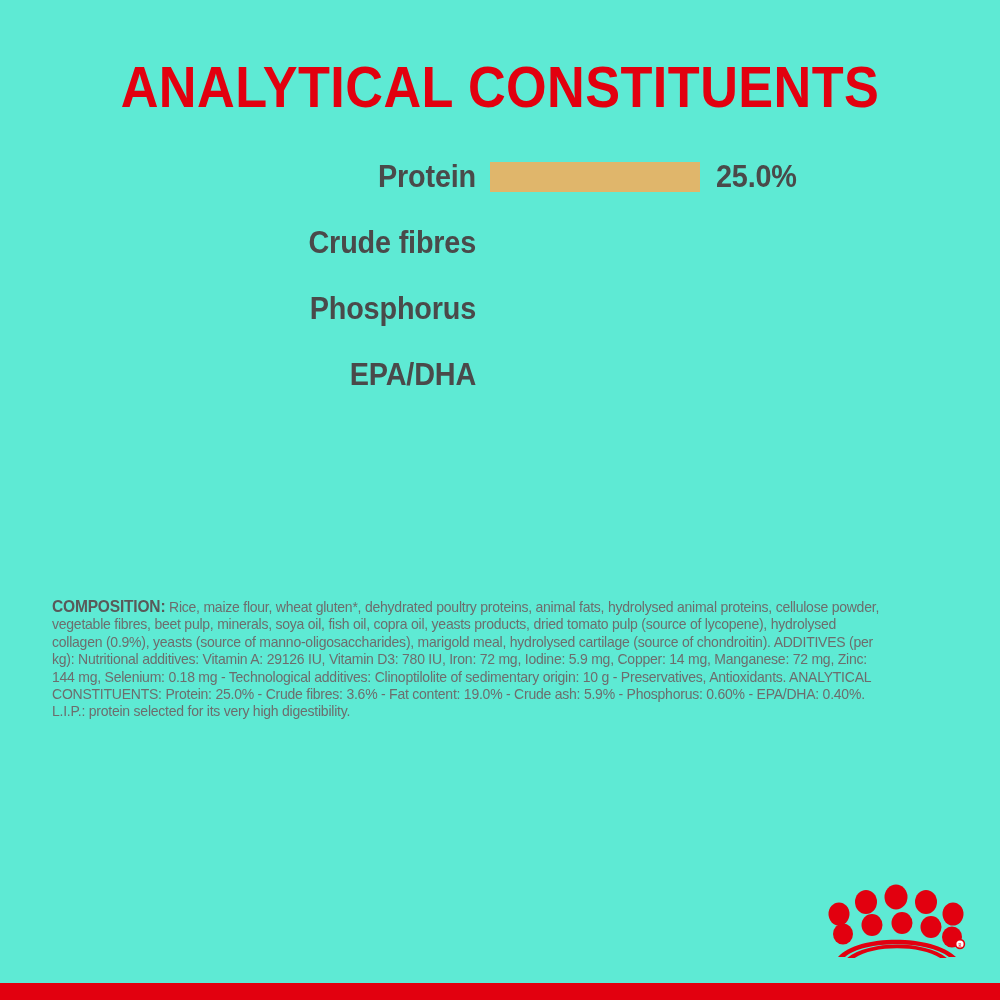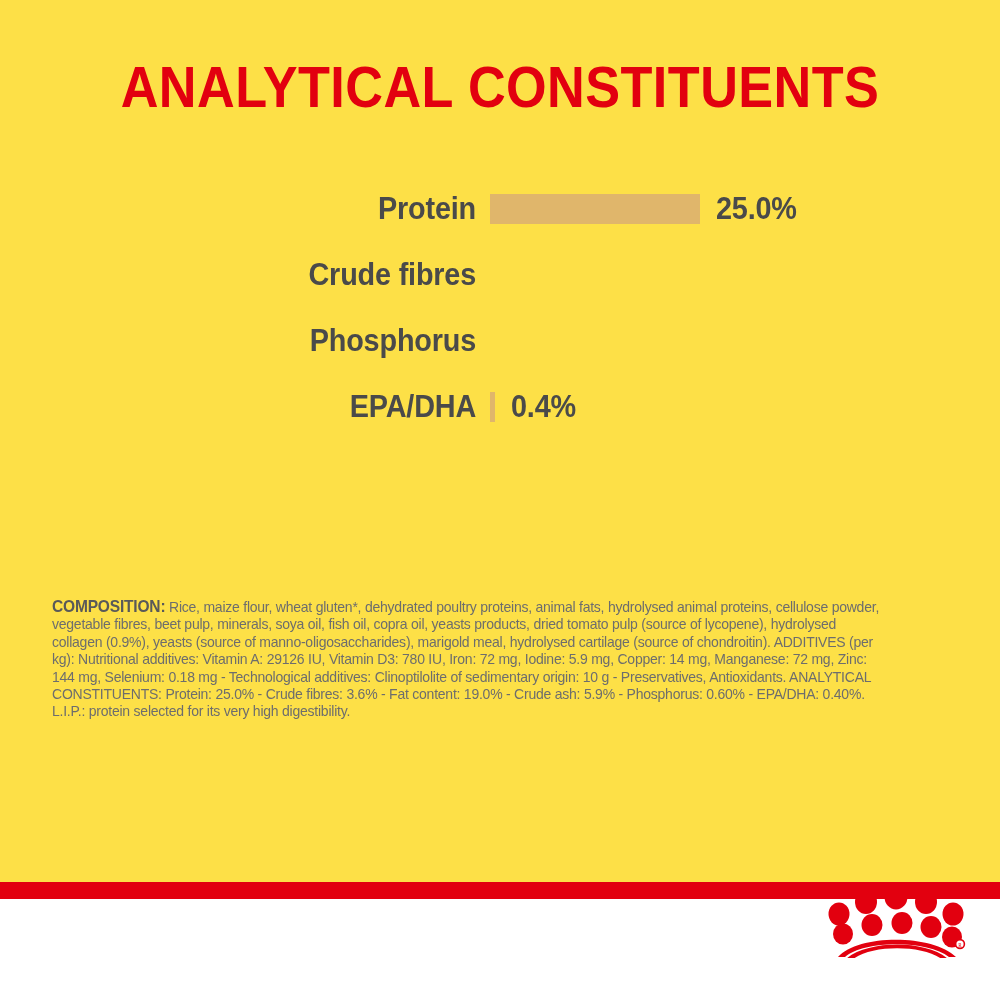--- a/index.html
+++ b/index.html
@@ -11,22 +11,22 @@
     height: 1000px;
     background: #ffffff;
     font-family: "Liberation Sans", sans-serif;
     position: relative;
     overflow: hidden;
   }
 
   #page {
     position: relative;
     width: 1000px;
-    height: 899px;
-    background: #fde047;
+    height: 1000px;
+    background: #5eead4;
   }
 
   
   .title {
     position: absolute;
     left: 0;
     top: 56px;
     width: 1000px;
     text-align: center;
     color: #e2000f;
@@ -44,21 +44,21 @@
   .chart {
     position: absolute;
     left: 0;
     top: 160px;
     width: 1000px;
   }
   .bar-row {
     position: relative;
     height: 66px;
     display: flex;
-    align-items: flex-end;
+    align-items: flex-start;
   }
   .bar-label {
     width: 490px;
     text-align: right;
     padding-right: 15px;
     box-sizing: border-box;
     color: #4a4a4a;
     font-family: "Liberation Sans", sans-serif;
     font-weight: bold;
     font-size: 31px;
@@ -156,24 +156,20 @@
     <div class="bar-row">
       <div class="bar-label">Crude fibres</div>
     </div>
 
     <div class="bar-row">
       <div class="bar-label">Phosphorus</div>
     </div>
 
     <div class="bar-row">
       <div class="bar-label">EPA/DHA</div>
-      <div class="bar-track">
-        <div class="bar-fill" style="width:5px;"></div>
-        <div class="bar-value">0.4%</div>
-      </div>
     </div>
 
   </div>
 
   <div class="composition"><span class="lead">COMPOSITION:</span><span> Rice, maize flour, wheat gluten*, dehydrated poultry proteins, animal fats, hydrolysed animal proteins, cellulose powder, vegetable fibres, beet pulp, minerals, soya oil, fish oil, copra oil, yeasts products, dried tomato pulp (source of lycopene), hydrolysed collagen (0.9%), yeasts (source of manno-oligosaccharides), marigold meal, hydrolysed cartilage (source of chondroitin). ADDITIVES (per kg): Nutritional additives: Vitamin A: 29126 IU, Vitamin D3: 780 IU, Iron: 72 mg, Iodine: 5.9 mg, Copper: 14 mg, Manganese: 72 mg, Zinc: 144 mg, Selenium: 0.18 mg - Technological additives: Clinoptilolite of sedimentary origin: 10 g - Preservatives, Antioxidants. ANALYTICAL CONSTITUENTS: Protein: 25.0% - Crude fibres: 3.6% - Fat content: 19.0% - Crude ash: 5.9% - Phosphorus: 0.60% - EPA/DHA: 0.40%. L.I.P.: protein selected for its very high digestibility.</span></div>
 
   <div class="logo">
     <svg viewBox="0 0 140 76" xmlns="http://www.w3.org/2000/svg" aria-hidden="true">
       <g fill="#e2000f">
 

